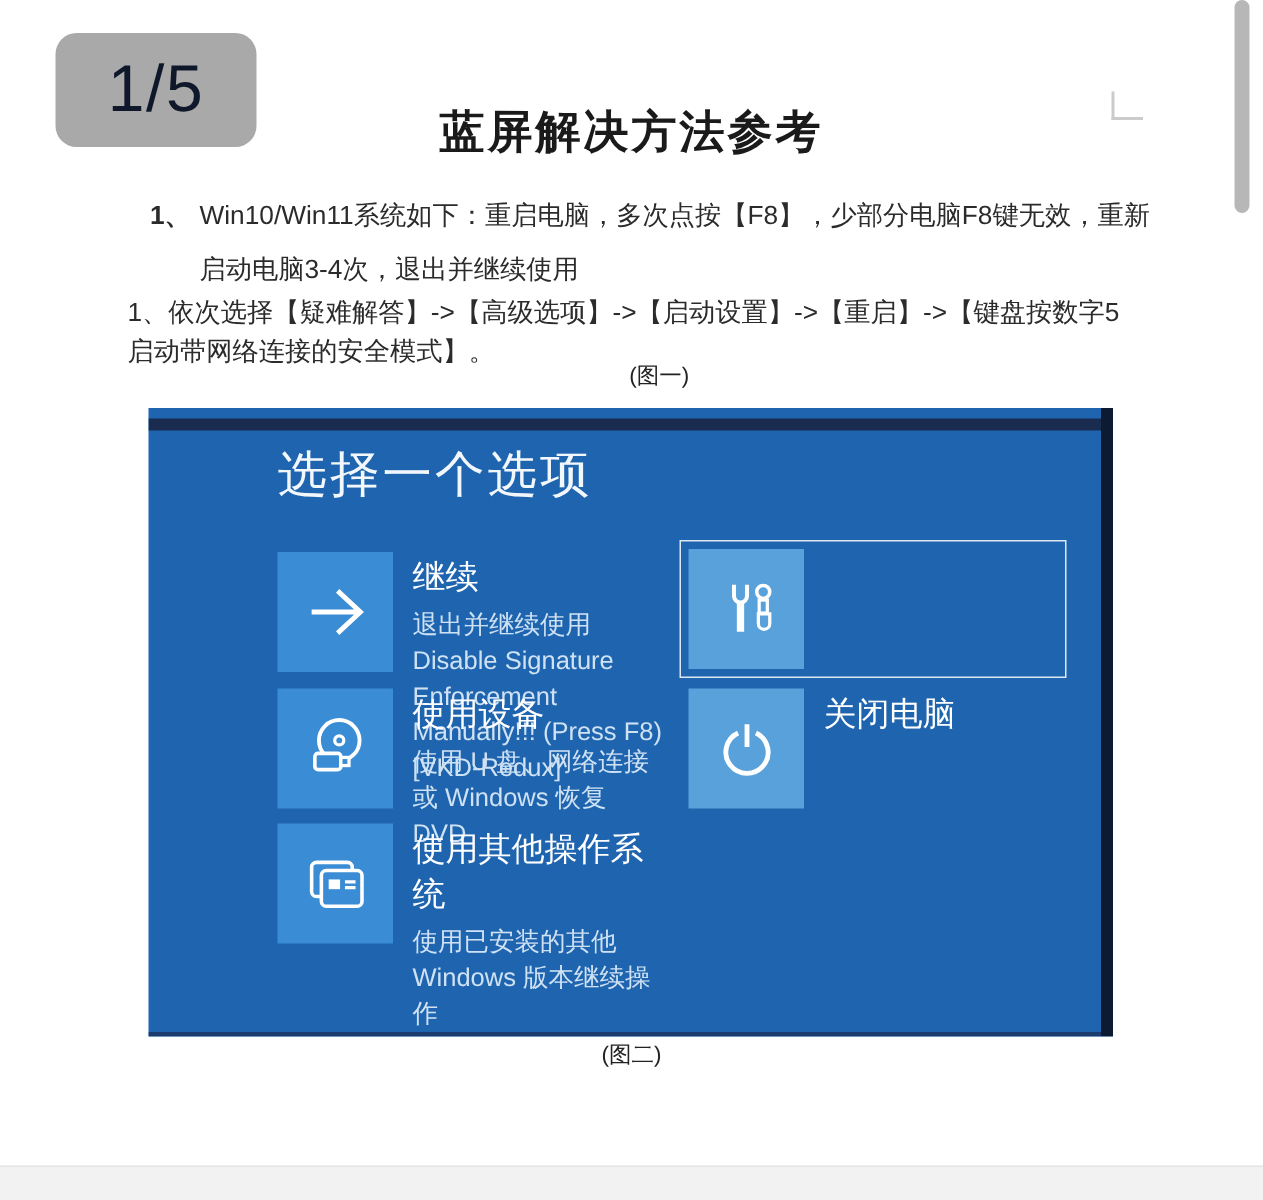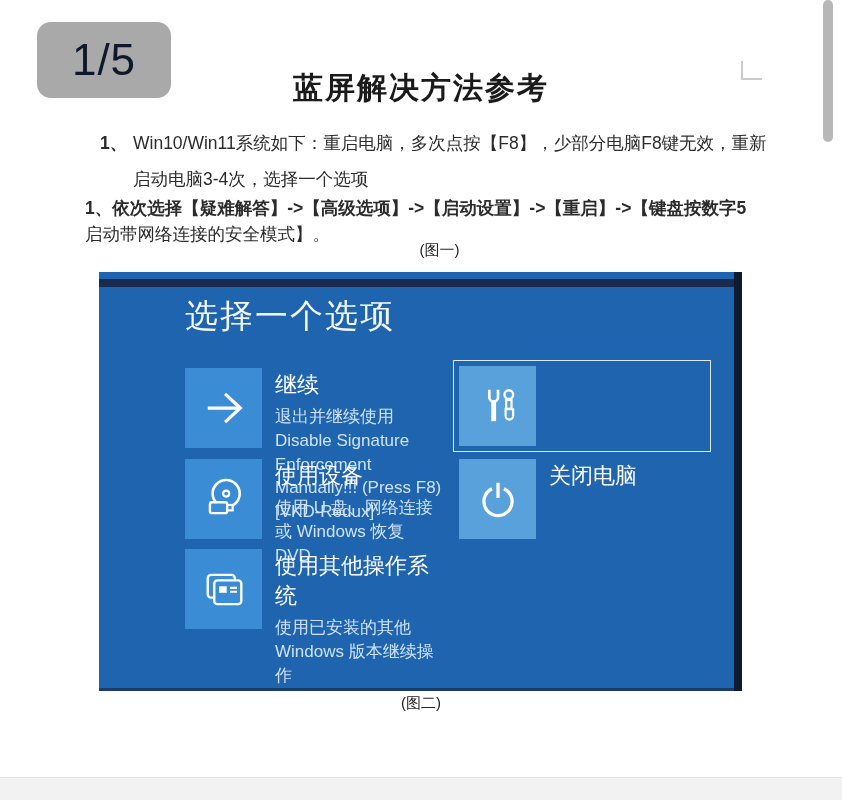--- a/index.html
+++ b/index.html
@@ -16,21 +16,21 @@
   
   .doc-title { position:absolute; left:0; top:68px; width:100%; text-align:center;
     font-size:30px; font-weight:700; color:#1a1a1a; letter-spacing:2px; }
 
   
   .step1 { position:absolute; left:100px; top:131px; font-size:17.5px; color:#2b2b2b;
     display:flex; }
   .step1 .marker { font-weight:700; width:33px; flex:none; }
   .line { position:absolute; font-size:17.5px; color:#2b2b2b; white-space:nowrap; }
   .step1-line2 { left:133px; top:167px; }
-  .step2-line1 { left:85px; top:196px;font-weight:bold; }
+  .step2-line1 { left:85px; top:196px; }
   .step2-line2 { left:85px; top:222px; }
   .figcap { position:absolute; left:0; width:100%; text-align:center;
     font-size:15px; color:#222; }
   .fig1 { top:241px;padding-left:37px; }
   .fig2 { top:694px; }
 
   
   .shot { position:absolute; left:99px; top:272px; width:643px; height:419px;
     background:#1e64af; overflow:hidden; }
   .shot-topstrip { position:absolute; left:0; top:7px; width:635px; height:8px;
@@ -74,21 +74,21 @@
   <div class="badge">
     <span>1/5</span>
   </div>
 
   <div class="doc-title">蓝屏解决方法参考</div>
 
   <div class="step1">
     <span class="marker">1、</span>
     <span>Win10/Win11系统如下：重启电脑，多次点按【F8】，少部分电脑F8键无效，重新</span>
   </div>
-  <div class="line step1-line2">启动电脑3-4次，选择一个选项</div>
+  <div class="line step1-line2">启动电脑3-4次，退出并继续使用</div>
   <div class="line step2-line1">1、依次选择【疑难解答】-&gt;【高级选项】-&gt;【启动设置】-&gt;【重启】-&gt;【键盘按数字5</div>
   <div class="line step2-line2">启动带网络连接的安全模式】。</div>
 
   <div class="figcap fig1">(图一)</div>
 
   <div class="shot">
     <div class="shot-topstrip"></div>
     <div class="shot-rightstrip"></div>
     <div class="shot-bottomstrip"></div>
 

